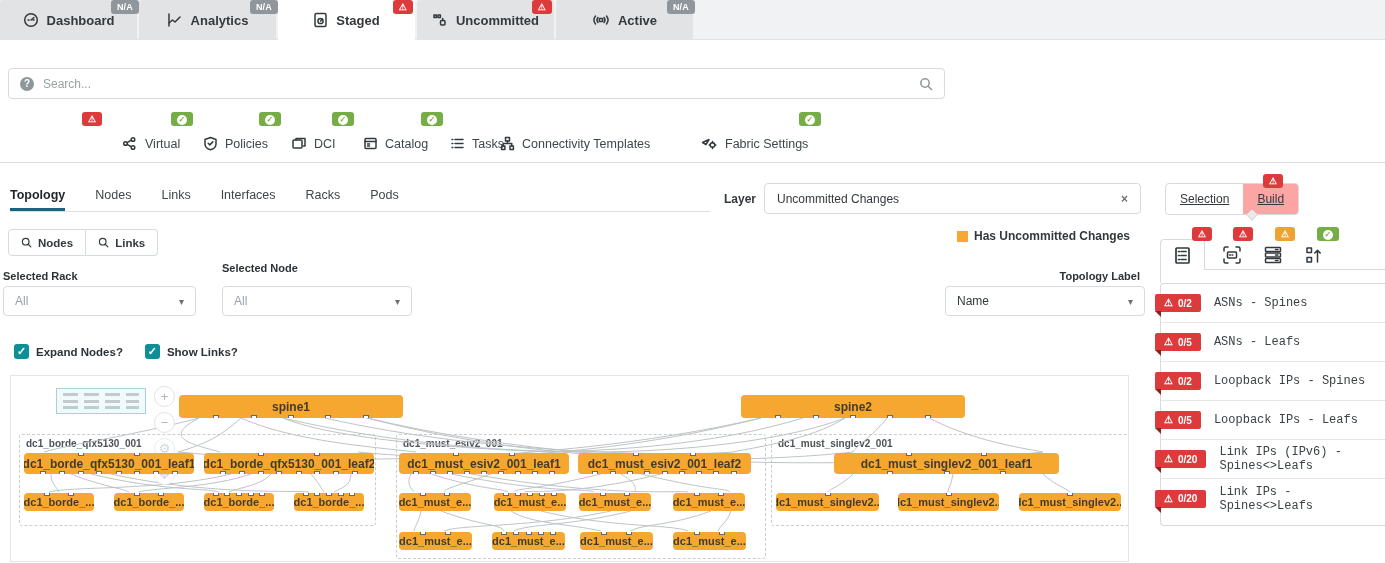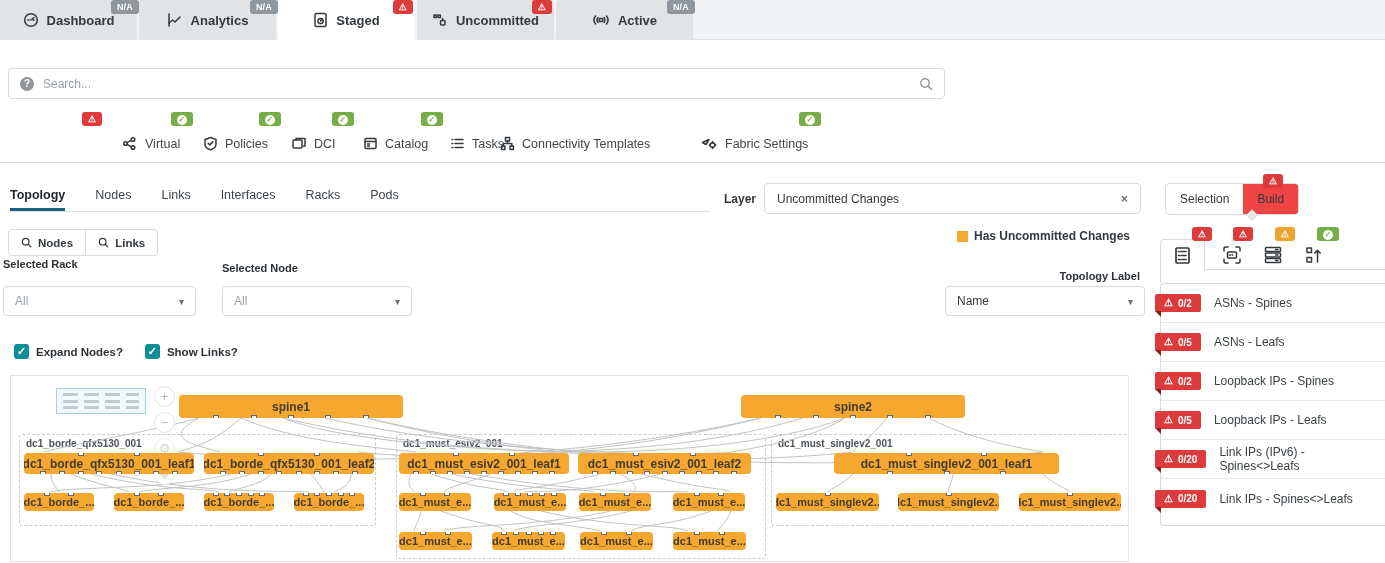--- a/index.html
+++ b/index.html
@@ -99,22 +99,22 @@
   .minimap i { display:block; height:3px;
                background:repeating-linear-gradient(90deg,#c2ccd0 0 15px,transparent 15px 21px); }
   .zoomers { position:absolute; left:143px; top:10px; display:flex; flex-direction:column; gap:5px; }
   .zbtn { width:21px; height:21px; border-radius:50%; border:1px solid #dfe3e5; background:#fff;
           color:#aeb4b8; font-size:13px; display:flex; align-items:center; justify-content:center; cursor:pointer; }
   .zbtn.faint { color:#d3d8da; border-color:#e9ecee; }
 
   
   .seltabs { position:absolute; left:1165px; top:183px; height:32px; background:#fff;
              border:1px solid #d6dbdf; border-radius:4px; display:flex; overflow:hidden; }
-  .seltab { padding:0 14px; display:flex; align-items:center; font-size:12px; color:#33393d; cursor:pointer; }
-  .seltab.active { background:#ef4444; }
+  .seltab { padding:0 14px; display:flex; align-items:center; font-size:12px; color:#33393d; cursor:pointer;text-decoration:underline; }
+  .seltab.active { background:#fca5a5; }
   .notch { position:absolute; left:1248px; top:211px; width:8px; height:8px; background:#e8ebee;
            border-right:1px solid #d6dbdf; border-bottom:1px solid #d6dbdf; transform:rotate(45deg); }
 
   .iconbar { position:absolute; left:1160px; top:236px; width:225px; height:34px; }
   .iconbar .baseline { position:absolute; left:45px; right:0; bottom:0; border-bottom:1px solid #d6dbdf; }
   .icotab { position:absolute; top:3px; width:40px; height:31px; display:flex;
             align-items:center; justify-content:center; cursor:pointer; }
   .icotab.active { left:0; width:45px; background:#fff; border:1px solid #d6dbdf;
                    border-bottom:none; border-radius:4px 4px 0 0; }
   .panel-edge { position:absolute; left:1160px; top:267px; height:16px; border-left:1px solid #d6dbdf; }
@@ -122,21 +122,21 @@
   .buildlist { position:absolute; left:1160px; top:283px; width:225px; height:243px;
                background:#fff; border:1px solid #d6dbdf; border-right:none; border-radius:4px 0 0 4px; }
   .build-item { height:39px; display:flex; align-items:center; border-bottom:1px solid #e5e8ea; cursor:pointer; }
   .build-item:last-child { border-bottom:none; }
   .ribbon { position:relative; margin-left:-6px; background:#dd3b3b; color:#fff; height:18px;
             display:flex; align-items:center; gap:5px; padding:0 9px; border-radius:2px;
             font-size:10px; font-weight:bold; flex:none; }
   .ribbon::after { content:''; position:absolute; left:0; bottom:-5px; width:0; height:0;
                    border:3px solid transparent; border-top-color:#8e1f1f; border-right-color:#8e1f1f; }
   .ribbon .tri { font-size:10px; line-height:1; }
-  .build-label { margin-left:13px; font-size:12px; color:#3b4145; }
+  .build-label { margin-left:13px; font-size:12px; color:#3b4145;font-family:Liberation Mono, monospace; }
 
   svg.ic { stroke:#33393d; fill:none; stroke-width:1.5; stroke-linecap:round; stroke-linejoin:round; }
 </style>
 </head>
 <body>
 
 <div id="app">
 
   <div class="topbar">
     <div class="toptab">
@@ -298,21 +298,21 @@
     </div>
     <div class="btn">
       <svg class="ic" width="11" height="11" viewBox="0 0 14 14">
           <circle cx="6" cy="6" r="4.2"></circle>
           <path d="M9.2 9.2 L12.5 12.5"></path>
         </svg>
       <span>Links</span>
     </div>
   </div>
 
-  <span class="fld-label" style="left:3px;top:258px">Selected Rack</span>
+  <span class="fld-label" style="left:3px;top:270px">Selected Rack</span>
   <div class="select" style="left:3px;top:286px;width:193px">
     <span>All</span>
     <span class="caret">▾</span>
   </div>
   <span class="fld-label" style="left:222px;top:262px">Selected Node</span>
   <div class="select" style="left:222px;top:286px;width:190px">
     <span>All</span>
     <span class="caret">▾</span>
   </div>
   <span class="fld-label" style="right:245px;top:270px">Topology Label</span>

